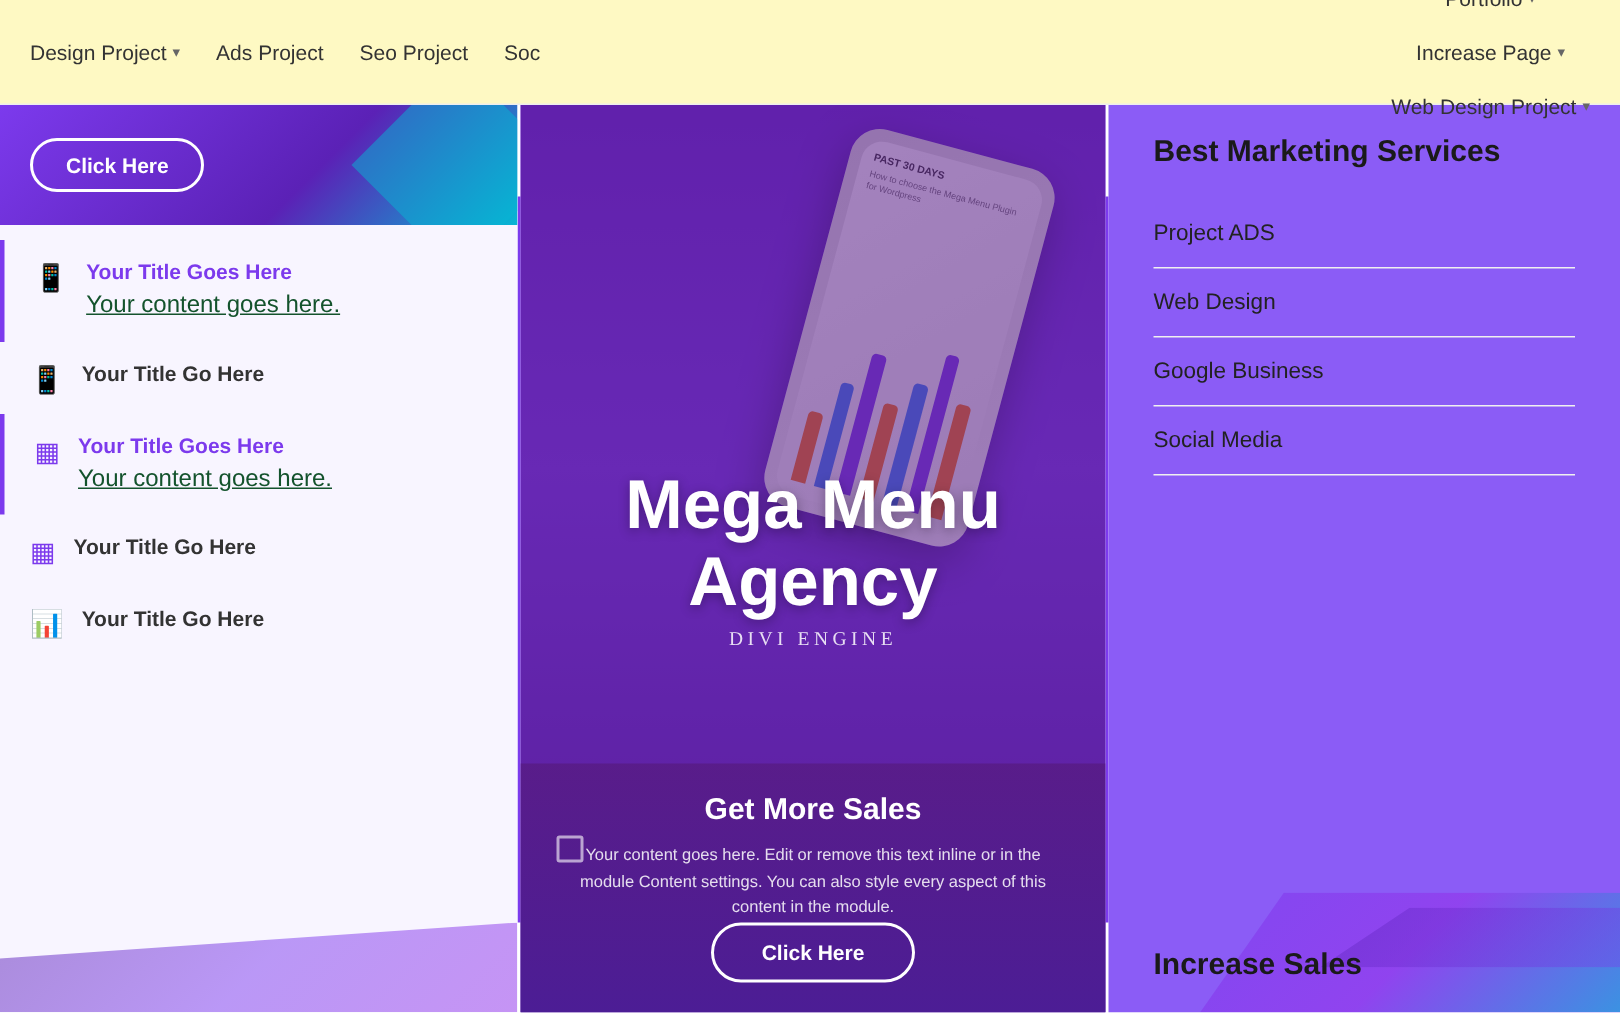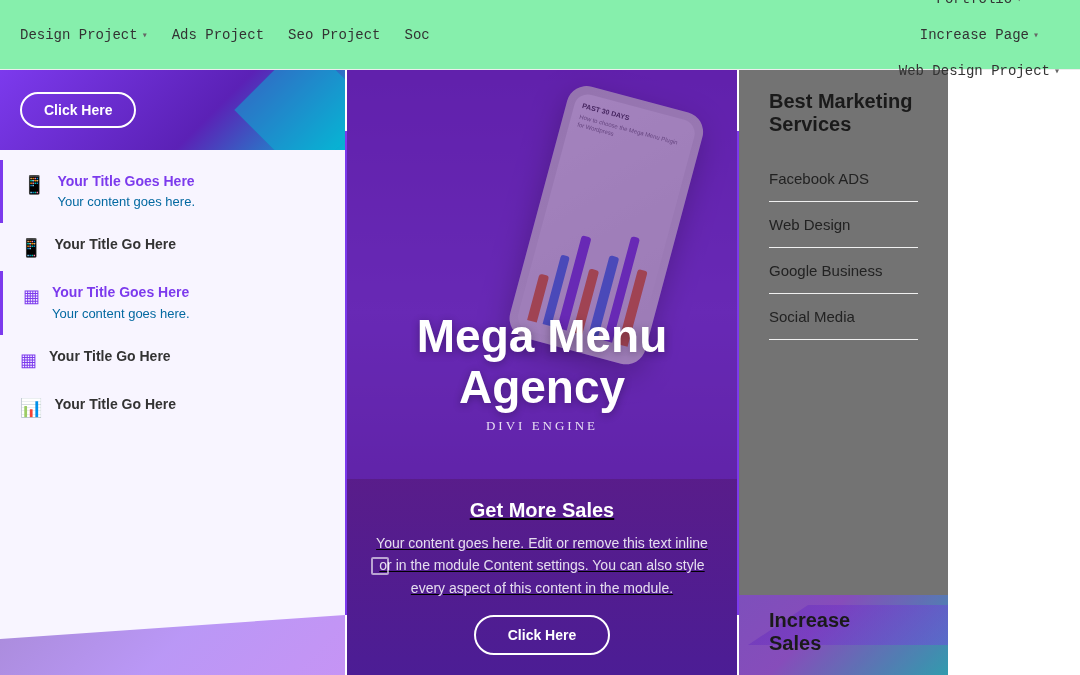--- a/index.html
+++ b/index.html
@@ -4,39 +4,38 @@
   <style>
     * { box-sizing: border-box; margin: 0; padding: 0; }
     body { font-family: 'Segoe UI', Arial, sans-serif; background: #fff; width: 1080px; height: 675px; overflow: hidden; position: relative; }
 
     
     .navbar {
       display: flex;
       align-items: center;
       justify-content: space-between;
       height: 70px;
-      background: #86efac;
+      background: #fef9c3;
       border-bottom: 1px solid #eee;
       padding: 0 20px;
       position: relative;
       z-index: 10;
-      font-family: Liberation Mono, monospace;
     }
     .nav-left { display: flex; align-items: center; gap: 24px; }
     .nav-item { font-size: 14px; color: #333; cursor: pointer; display: flex; align-items: center; gap: 4px; white-space: nowrap; }
     .nav-item .chevron { font-size: 10px; color: #666; }
     .nav-center { display: flex; flex-direction: column; align-items: center; }
     .logo-icon { font-size: 28px; color: #7c3aed; }
     .logo-text { font-size: 11px; color: #7c3aed; font-weight: 600; letter-spacing: 1px; }
     .nav-right { display: flex; align-items: center; gap: 20px; flex-direction: column; }
 
     
     .main-area {
       display: flex;
-      width: 948px;
+      width: 1080px;
       height: 605px;
       position: relative;
     }
 
     
     .left-panel {
       width: 345px;
       background: #f8f5ff;
       position: relative;
       overflow: hidden;
@@ -89,21 +88,21 @@
       cursor: pointer;
     }
     .left-menu-item.active-item {
       border-left: 3px solid #7c3aed;
       background: transparent;
     }
     .item-icon { color: #7c3aed; font-size: 18px; margin-top: 2px; flex-shrink: 0; }
     .item-content {}
     .item-title { font-size: 14px; font-weight: 700; color: #7c3aed; line-height: 1.3; }
     .item-title.dark { color: #333; }
-    .item-desc { font-size: 13px; color: #0369a1; margin-top: 3px; line-height: 1.4; }
+    .item-desc { font-size: 16px; color: #14532d; margin-top: 3px; line-height: 1.4; text-decoration: underline; }
     .left-bottom-decoration {
       position: absolute;
       bottom: 0;
       left: 0;
       width: 100%;
       height: 60px;
       background: linear-gradient(135deg, #5b21b6 0%, #7c3aed 50%, #9333ea 100%);
       opacity: 0.5;
       clip-path: polygon(0 40%, 100% 0%, 100% 100%, 0% 100%);
     }
@@ -187,24 +186,23 @@
     
     .center-bottom-card {
       position: absolute;
       bottom: 0;
       left: 0;
       right: 0;
       background: linear-gradient(180deg, rgba(88,28,135,0.9) 0%, #4c1d95 100%);
       padding: 20px 28px;
       text-align: center;
       z-index: 6;
-      text-decoration: underline;
     }
     .card-title { font-size: 20px; font-weight: 800; color: #fff; margin-bottom: 10px; }
-    .card-desc { font-size: 14px; color: rgba(255,255,255,0.85); line-height: 1.6; margin-bottom: 16px; }
+    .card-desc { font-size: 11px; color: rgba(255,255,255,0.85); line-height: 1.6; }
     .card-btn {
       display: inline-block;
       background: transparent;
       border: 2px solid #fff;
       border-radius: 25px;
       color: #fff;
       font-size: 14px;
       font-weight: 600;
       padding: 10px 32px;
       cursor: pointer;
@@ -215,21 +213,21 @@
       left: 24px;
       width: 18px;
       height: 18px;
       border: 2px solid rgba(255,255,255,0.6);
       border-radius: 2px;
     }
 
     
     .right-panel {
       flex: 1;
-      background: #737373;
+      background: #8b5cf6;
       padding: 20px 30px;
       position: relative;
       overflow: hidden;
     }
     .right-title {
       font-size: 20px;
       font-weight: 800;
       color: #1a1a1a;
       margin-bottom: 20px;
       text-align: left;
@@ -405,21 +403,21 @@
       <div class="card-desc">Your content goes here. Edit or remove this text inline or in the module Content settings. You can also style every aspect of this content in the module.</div>
       <button class="card-btn">Click Here</button>
     </div>
   </div>
 
   <div class="divider"></div>
 
   <div class="right-panel">
     <div class="right-title">Best Marketing Services</div>
 
-    <div class="right-menu-item">Facebook ADS</div>
+    <div class="right-menu-item">Project ADS</div>
     <div class="right-menu-item">Web Design</div>
     <div class="right-menu-item">Google Business</div>
     <div class="right-menu-item">Social Media</div>
 
     <div class="right-bottom-decoration"></div>
     <div class="right-bottom-decoration2"></div>
 
     <div class="right-increase-sales">Increase Sales</div>
   </div>
 

